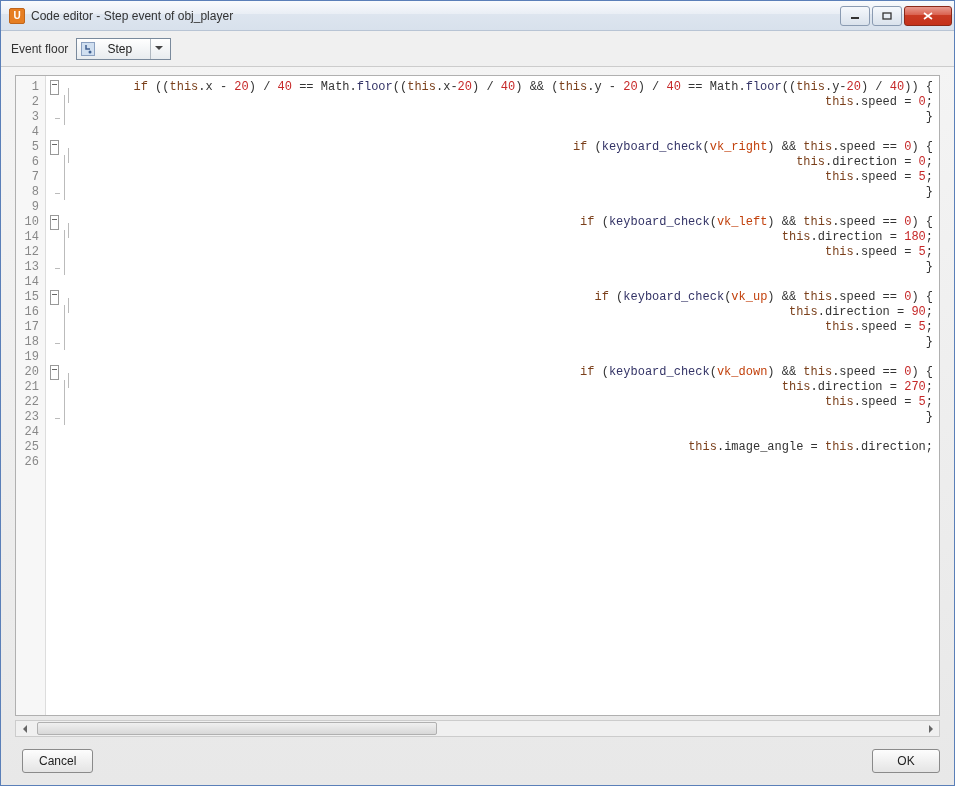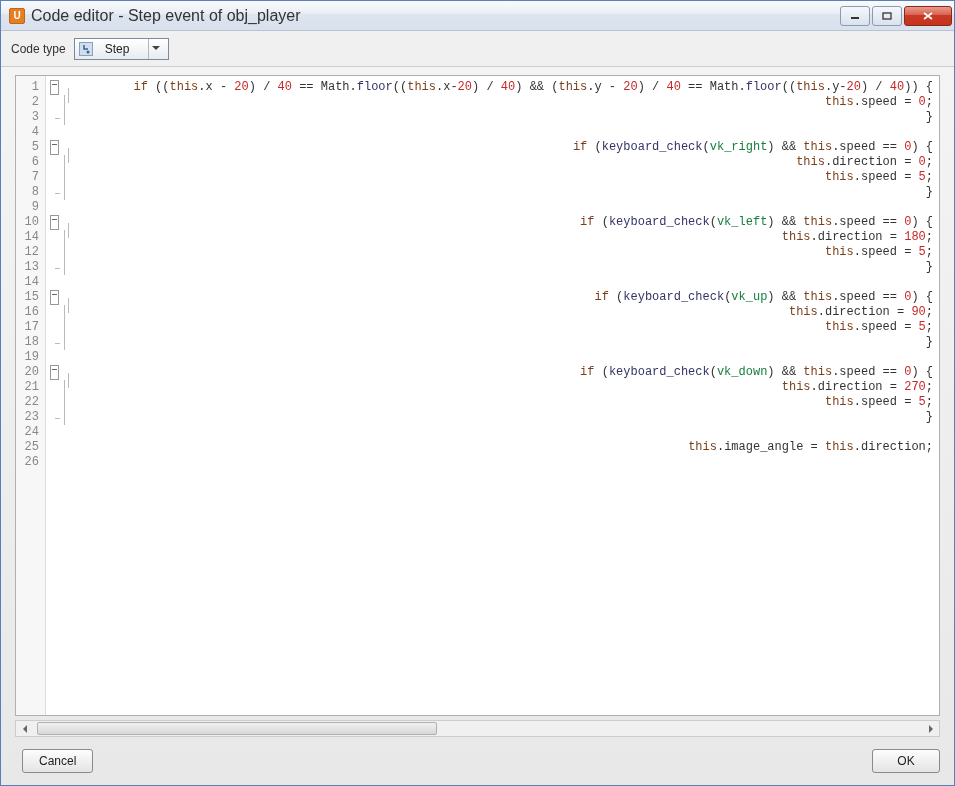--- a/index.html
+++ b/index.html
@@ -31,21 +31,21 @@
   background: #e67e22;
   border: 1px solid #c0651a;
   border-radius: 2px;
   display: flex; align-items: center; justify-content: center;
   color: #fff; font-weight: bold; font-size: 10px;
   margin-right: 6px;
 }
 .titlebar-text {
   flex: 1;
   color: #333;
-  font-size: 16px;
+  font-size: 12px;
 }
 .window-controls { display: flex; }
 .win-btn {
   width: 30px; height: 20px;
   margin-left: 2px;
   border: 1px solid #8a9bb2;
   border-radius: 3px;
   display: flex; align-items: center; justify-content: center;
   background: linear-gradient(to bottom, #f5f8fc, #dae2ec);
   cursor: pointer;
@@ -153,21 +153,21 @@
   font-family: Consolas, "Courier New", monospace;
   font-size: 12px;
   line-height: 15px;
   color: #333;
   white-space: pre;
   overflow: hidden;
   text-align: right;
 }
 .kw { color: #7a3f1a; }
 .num { color: #c62828; }
-.id { color: #15803d; }
+.id { color: #c2410c; }
 .fn { color: #336; }
 .hscroll {
   height: 17px;
   margin: 0 14px 6px 14px;
   background: #f0f0f0;
   border: 1px solid #ccc;
   position: relative;
   display: flex;
   align-items: center;
 }
@@ -224,21 +224,21 @@
       </div>
       <div class="win-btn close">
         <svg width="10" height="8">
             <path d="M1 1 L9 7 M9 1 L1 7" stroke="#fff" stroke-width="1.6"></path>
           </svg>
       </div>
     </div>
   </div>
 
   <div class="toolbar">
-    <span class="toolbar-label">Code type</span>
+    <span class="toolbar-label">Event floor</span>
     <div class="dropdown">
       <div class="dropdown-icon">
         <svg width="10" height="10">
             <path d="M3 1 L3 5 L7 5" stroke="#406090" stroke-width="1.5" fill="none"></path>
             <circle cx="7" cy="8" r="1.5" fill="#406090"></circle>
           </svg>
       </div>
       <span class="dropdown-text">Step</span>
       <div class="dropdown-arrow">
         <svg width="8" height="5">

